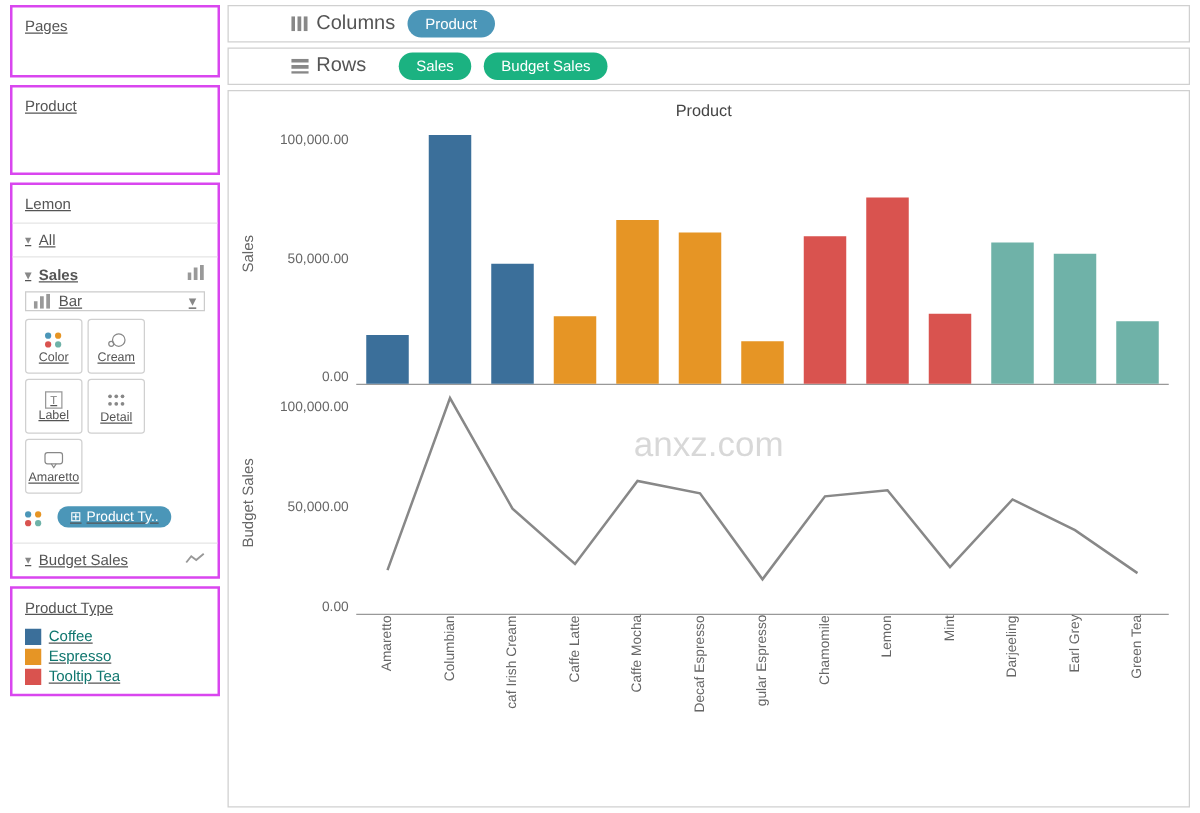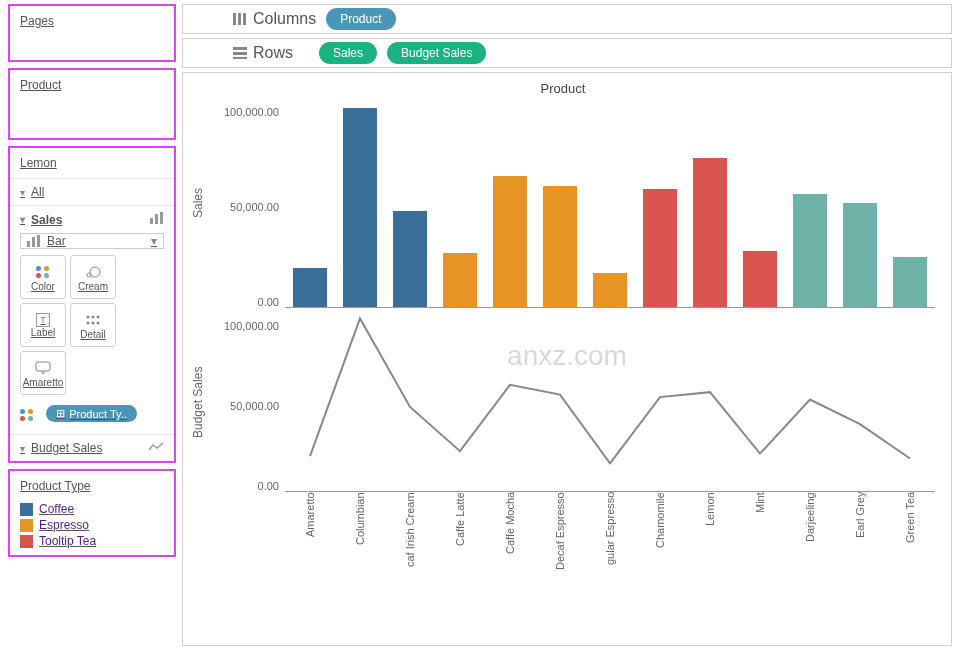--- a/index.html
+++ b/index.html
@@ -30,21 +30,21 @@
 .marks-row.bold { font-weight: bold; }
 .marks-row .right-icon { margin-left: auto; color: #999; }
 .mark-select { border: 1px solid #ccc; height: 16px; display: flex; align-items: center; padding: 0 6px; margin: 0 10px 6px 10px; font-size: 12px; justify-content: space-between; }
 .mark-btns { display: flex; flex-wrap: wrap; gap: 4px; padding: 0 10px 6px 10px; }
 .mark-btn { width: 46px; height: 44px; border: 1px solid #d0d0d0; border-radius: 3px; display: flex; flex-direction: column; align-items: center; justify-content: center; font-size: 10px; color: #555; cursor: pointer; }
 .mark-btn .ico { height: 18px; display: flex; align-items: center; justify-content: center; font-size: 14px; color: #777; }
 .color-dots { display: grid; grid-template-columns: 6px 6px; gap: 2px; }
 .color-dots span { width: 5px; height: 5px; border-radius: 50%; }
 .pill-small { display: inline-flex; align-items: center; background: #4b96b8; color: #fff; border-radius: 11px; padding: 2px 10px; font-size: 11px; margin: 4px 0 6px 6px; }
 .pill-small-wrap { display: flex; align-items: center; padding: 0 10px 6px 10px; }
-.legend-row { display: flex; align-items: center; gap: 6px; font-size: 12px; color: #4c1d95; padding: 1px 0; }
+.legend-row { display: flex; align-items: center; gap: 6px; font-size: 12px; color: #0f766e; padding: 1px 0; }
 .legend-sw { width: 13px; height: 13px; }
 .watermark { position: absolute; left: 50%; top: 50%; transform: translate(-50%, -60%); font-size: 28px; color: #aaa; opacity: 0.45; pointer-events: none; font-family: Arial; }
 </style>
 </head>
 <body>
 
 <div class="container">
   <div class="sidebar">
     <div class="panel" style="height:58px">
       <div class="panel-title">Pages</div>

